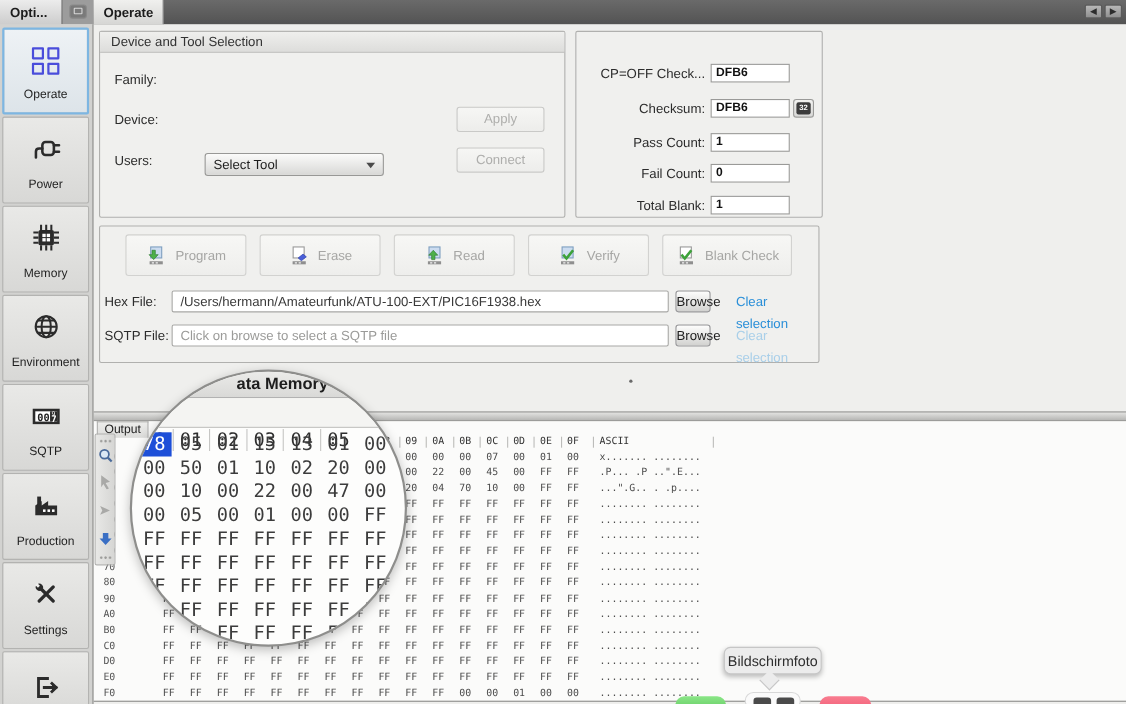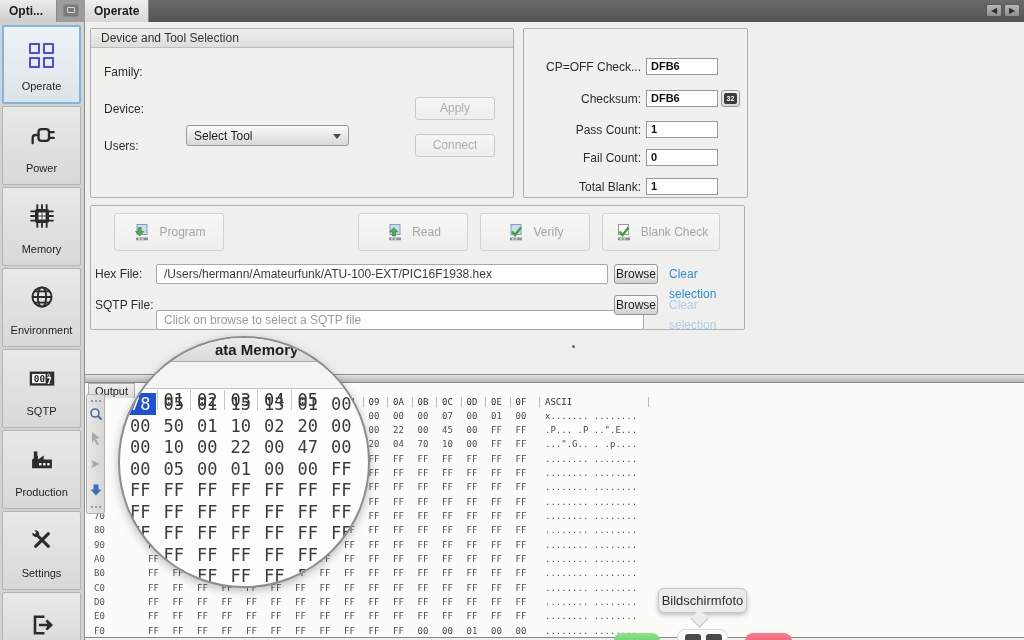--- a/index.html
+++ b/index.html
@@ -52,22 +52,22 @@
   #btn32 span{position:absolute;left:2px;top:2px;width:13px;height:11px;background:#3c3c3c;border-radius:2px;
     color:#fff;font-size:7px;font-weight:bold;line-height:11px;text-align:center}
 
   
   .actbtn{position:absolute;top:7px;height:38px;border:1px solid #d2d2d0;border-radius:3px;
     background:linear-gradient(#f7f7f5,#eeeeec);color:#a6a6a4;display:flex;align-items:center;justify-content:center;gap:7px}
   .filelabel{position:absolute;color:#2c2c2c}
   .filefield{position:absolute;height:20px;border:1px solid #a8a8a6;border-radius:2px;background:#fff;
     line-height:18px;padding-left:7px;color:#3a3a3a;white-space:nowrap;overflow:hidden}
   .filefield.placeholder{color:#9b9b99}
-  .browsebtn{position:absolute;height:20px;width:44px;border:1px solid #98989a;border-radius:3px;
-    background:linear-gradient(#fdfdfc,#d2d2d0);color:#1c1c1c;text-align:center;line-height:18px}
+  .browsebtn{position:absolute;height:20px;width:32px;border:1px solid #98989a;border-radius:3px;
+    background:linear-gradient(#fdfdfc,#d2d2d0);color:#1c1c1c;text-align:right;line-height:18px}
   .clearlink{position:absolute;color:#2a8fd8;line-height:20px}
   .clearlink.disabled{color:#a9cfe9}
 
   
   #splitter{left:85px;top:374px;width:939px;height:9px;background:linear-gradient(#e3e3e1,#b6b6b4);
     border-top:1px solid #8f8f8d;border-bottom:1px solid #8a8a88}
   #output-area{left:85px;top:383px;width:939px;height:255px;background:#fbfbfa;border-bottom:1px solid #8a8a88}
   #output-tab{left:88px;top:383px;width:47px;height:15px;background:linear-gradient(#ececea,#dcdcda);
     border:1px solid #aeaeac;border-bottom:none;font-size:11px;line-height:14px;text-align:center;color:#222;z-index:1}
   #memtoolbar{left:86px;top:394px;width:19px;height:120px;background:linear-gradient(90deg,#e8e8e6,#d6d6d4);
@@ -226,21 +226,21 @@
     </div>
   </div>
 </div>
 
 <div class="groupbox" style="left:90px;top:28px;width:424px;height:170px">
   <div class="grouphead">Device and Tool Selection</div>
   <div class="fieldlabel" style="left:13px;top:36px">Family:</div>
   <div class="fieldlabel" style="left:13px;top:73px">Device:</div>
   <div class="pushbtn" style="left:324px;top:68px;width:80px;line-height:21px">Apply</div>
   <div class="fieldlabel" style="left:13px;top:110px">Users:</div>
-  <div class="combo" style="left:95px;top:96px;width:163px">
+  <div class="combo" style="left:95px;top:110px;width:163px">
     <span>Select Tool</span>
     <span class="arrow"></span>
   </div>
   <div class="pushbtn" style="left:324px;top:105px;width:80px;line-height:21px">Connect</div>
 </div>
 
 <div class="groupbox" style="left:523px;top:28px;width:225px;height:170px">
   <div class="resrow-label" style="left:10px;top:31px;width:107px">CP=OFF Check...</div>
   <div class="resfield" style="left:122px;top:29px">DFB6</div>
   <div class="resrow-label" style="left:10px;top:63px;width:107px">Checksum:</div>
@@ -262,20 +262,30 @@
     <svg width="20" height="20" viewBox="0 0 20 20">
       <rect x="4" y="15.5" width="12" height="2.8" fill="#8f8f8f"></rect>
         <rect x="6" y="16.5" width="2" height="1" fill="#fff"></rect>
         <rect x="9.5" y="16.5" width="2" height="1" fill="#fff"></rect>
       <rect x="5" y="2.5" width="10" height="10" fill="#ccdcf0" stroke="#7f9fc0"></rect>
       <path d="M6.2 5.5 h3 v4 h2.6 L7.7 14 3.5 9.5 h2.7 z" fill="#4db04a" stroke="#2e7d32" stroke-width="0.6"></path>
     </svg>
     <span>Program</span>
   </div>
 
+  <div class="actbtn" style="left:145px;width:110px">
+    <svg width="20" height="20" viewBox="0 0 20 20">
+      <rect x="4" y="15.5" width="12" height="2.8" fill="#8f8f8f"></rect>
+        <rect x="6" y="16.5" width="2" height="1" fill="#fff"></rect>
+        <rect x="9.5" y="16.5" width="2" height="1" fill="#fff"></rect>
+      <rect x="4.5" y="2.5" width="10" height="10" fill="#fff" stroke="#9a9a9a"></rect>
+      <path d="M9 12.5 l4.5 -3.5 3 2.5 -4.5 3.5 z" fill="#4a5fd8" stroke="#2c3fa8" stroke-width="0.6"></path>
+    </svg>
+    <span>Erase</span>
+  </div>
 
   <div class="actbtn" style="left:267px;width:110px">
     <svg width="20" height="20" viewBox="0 0 20 20">
       <rect x="4" y="15.5" width="12" height="2.8" fill="#8f8f8f"></rect>
         <rect x="6" y="16.5" width="2" height="1" fill="#fff"></rect>
         <rect x="9.5" y="16.5" width="2" height="1" fill="#fff"></rect>
       <rect x="5" y="2.5" width="10" height="10" fill="#ccdcf0" stroke="#7f9fc0"></rect>
       <path d="M6.2 11.5 h3 v-4 h2.6 L7.7 3 3.5 7.5 h2.7 z" fill="#4db04a" stroke="#2e7d32" stroke-width="0.6" transform="translate(1.2 2.5)"></path>
     </svg>
     <span>Read</span>
@@ -302,21 +312,21 @@
     </svg>
     <span>Blank Check</span>
   </div>
 
   <div class="filelabel" style="left:4px;top:61px">Hex File:</div>
   <div class="filefield" style="left:65px;top:58px;width:452px">/Users/hermann/Amateurfunk/ATU-100-EXT/PIC16F1938.hex</div>
   <div class="browsebtn" style="left:523px;top:58px">Browse</div>
   <div class="clearlink" style="left:578px;top:58px">Clear selection</div>
 
   <div class="filelabel" style="left:4px;top:92px">SQTP File:</div>
-  <div class="filefield placeholder" style="left:65px;top:104px;width:488px">Click on browse to select a SQTP file</div>
+  <div class="filefield placeholder" style="left:65px;top:89px;width:452px">Click on browse to select a SQTP file</div>
   <div class="browsebtn" style="left:523px;top:89px">Browse</div>
   <div class="clearlink disabled" style="left:578px;top:89px">Clear selection</div>
 </div>
 
 <div class="abs" id="splitter"></div>
 <div class="abs" id="output-area"></div>
 <div class="abs" id="output-tab">Output</div>
 
 <div class="abs" id="memtoolbar">
   <div class="grip" style="top:4px"></div>

